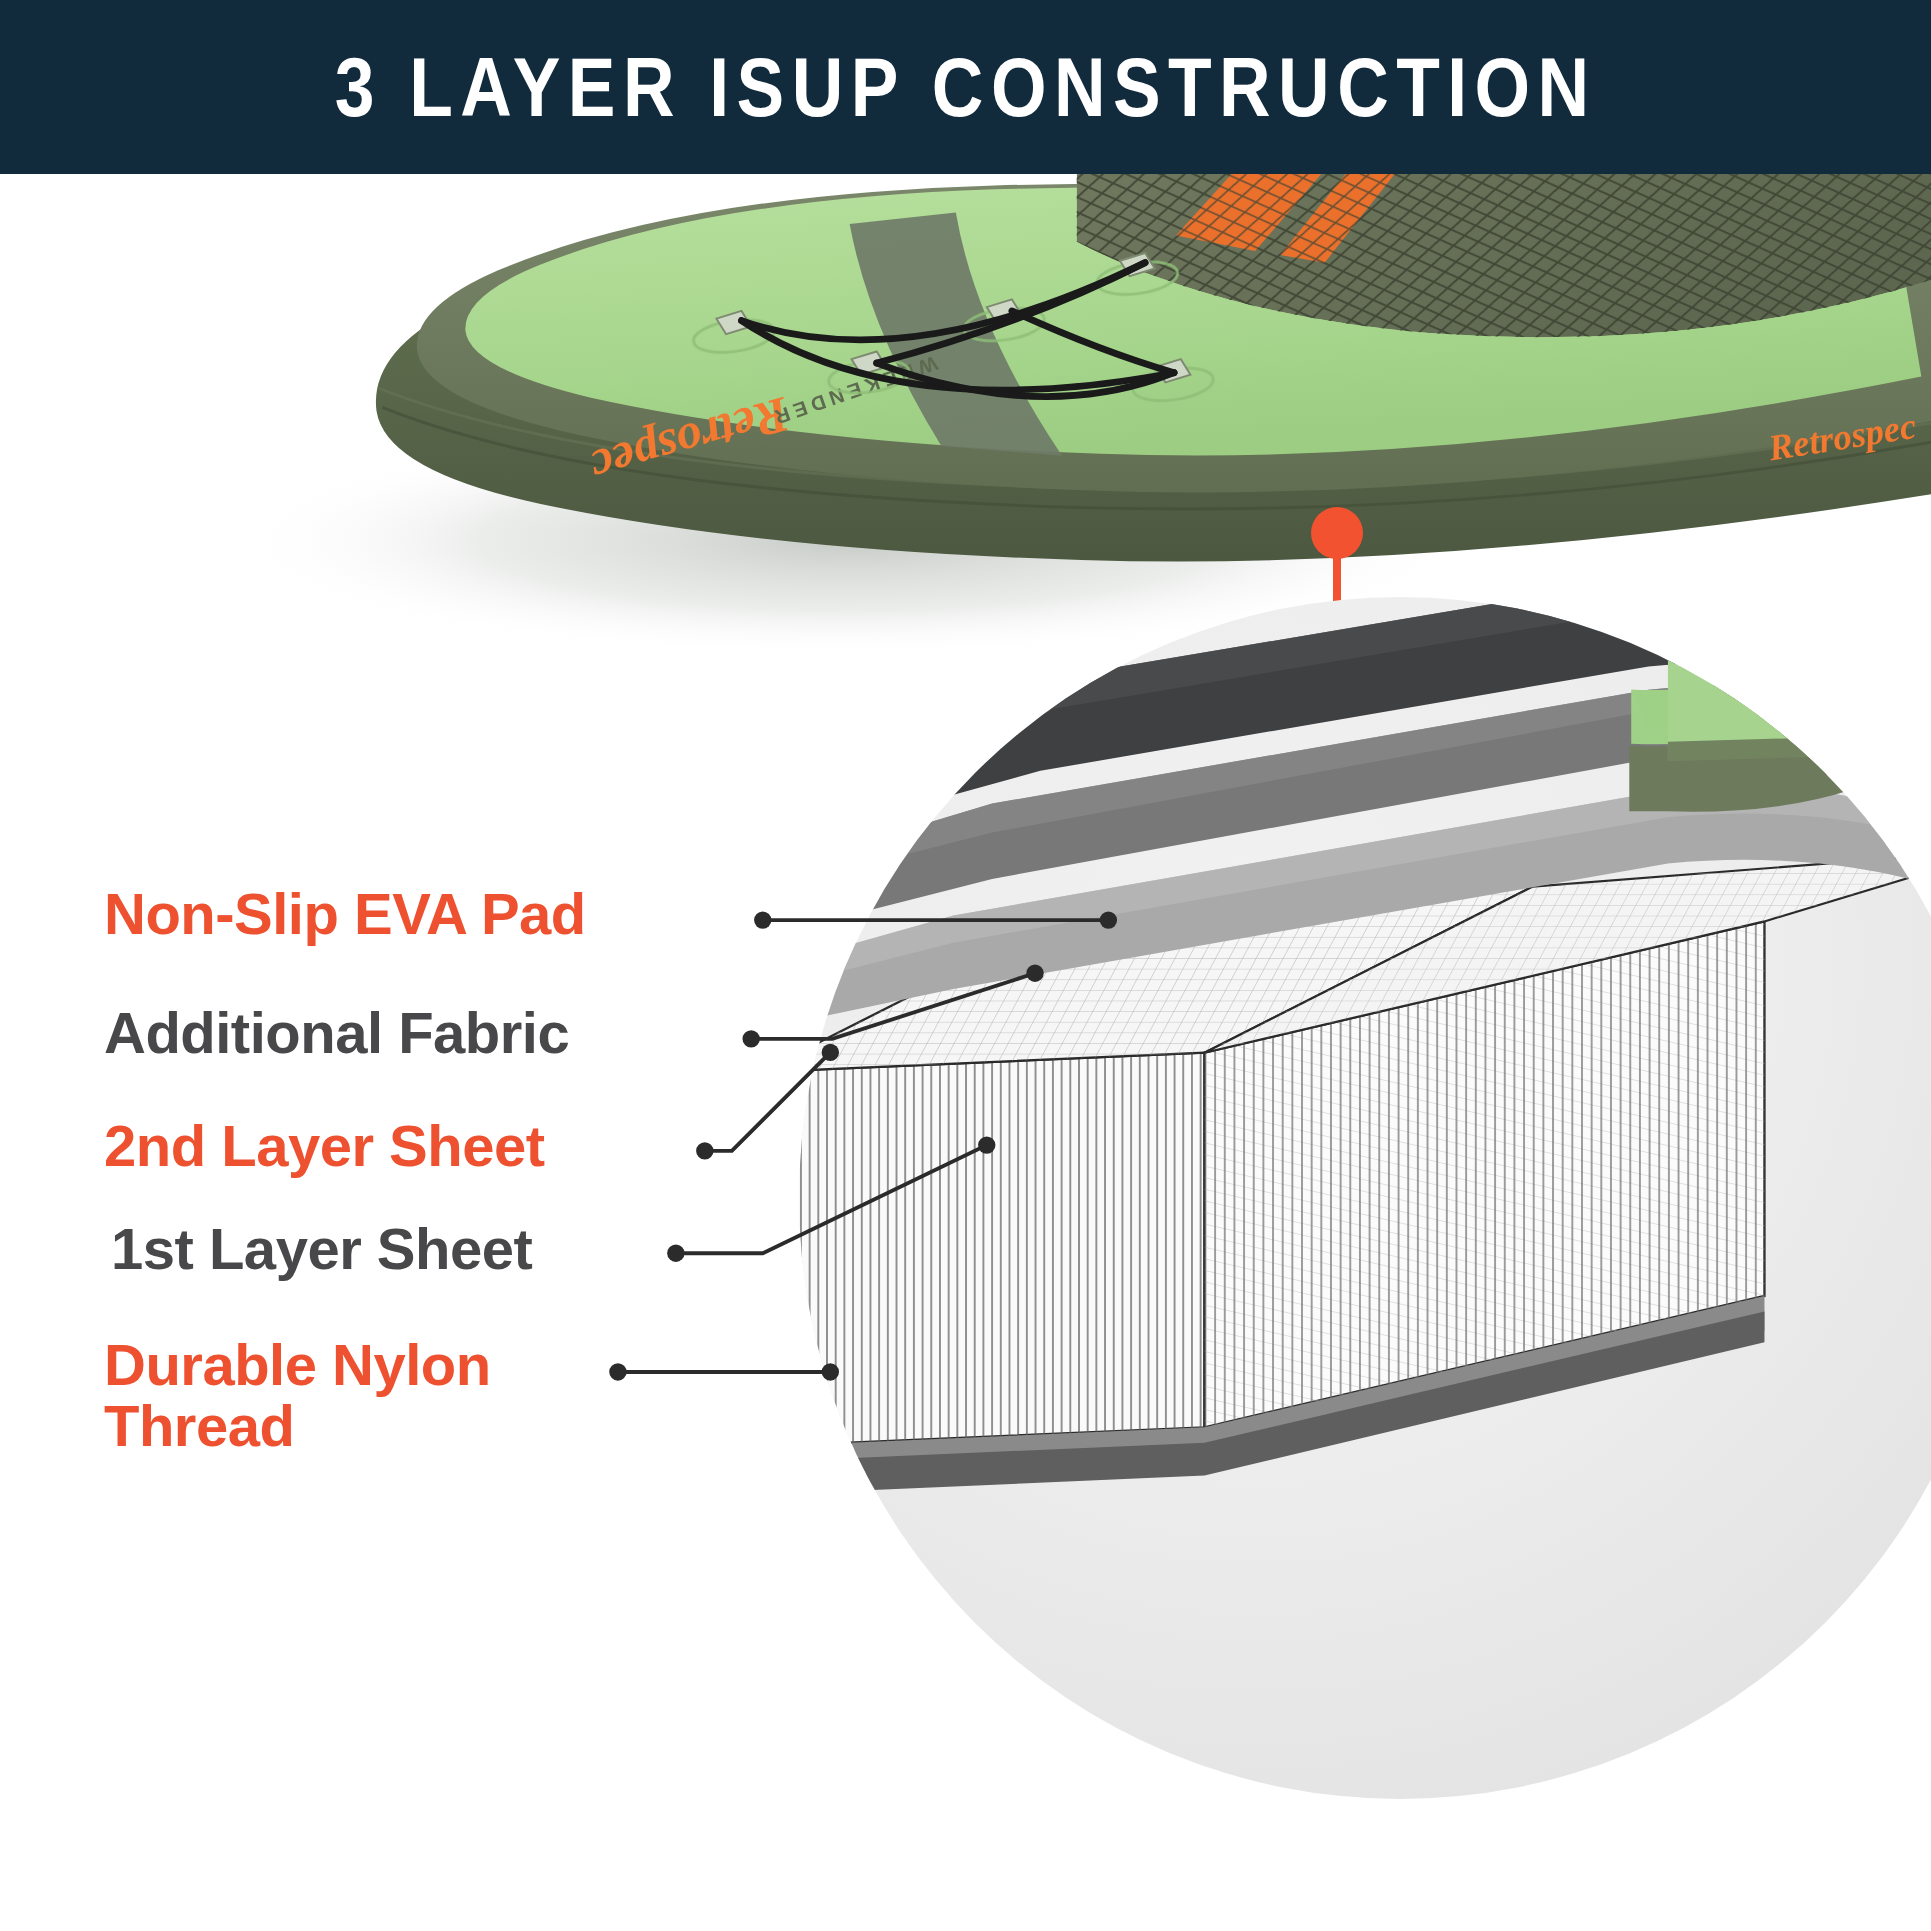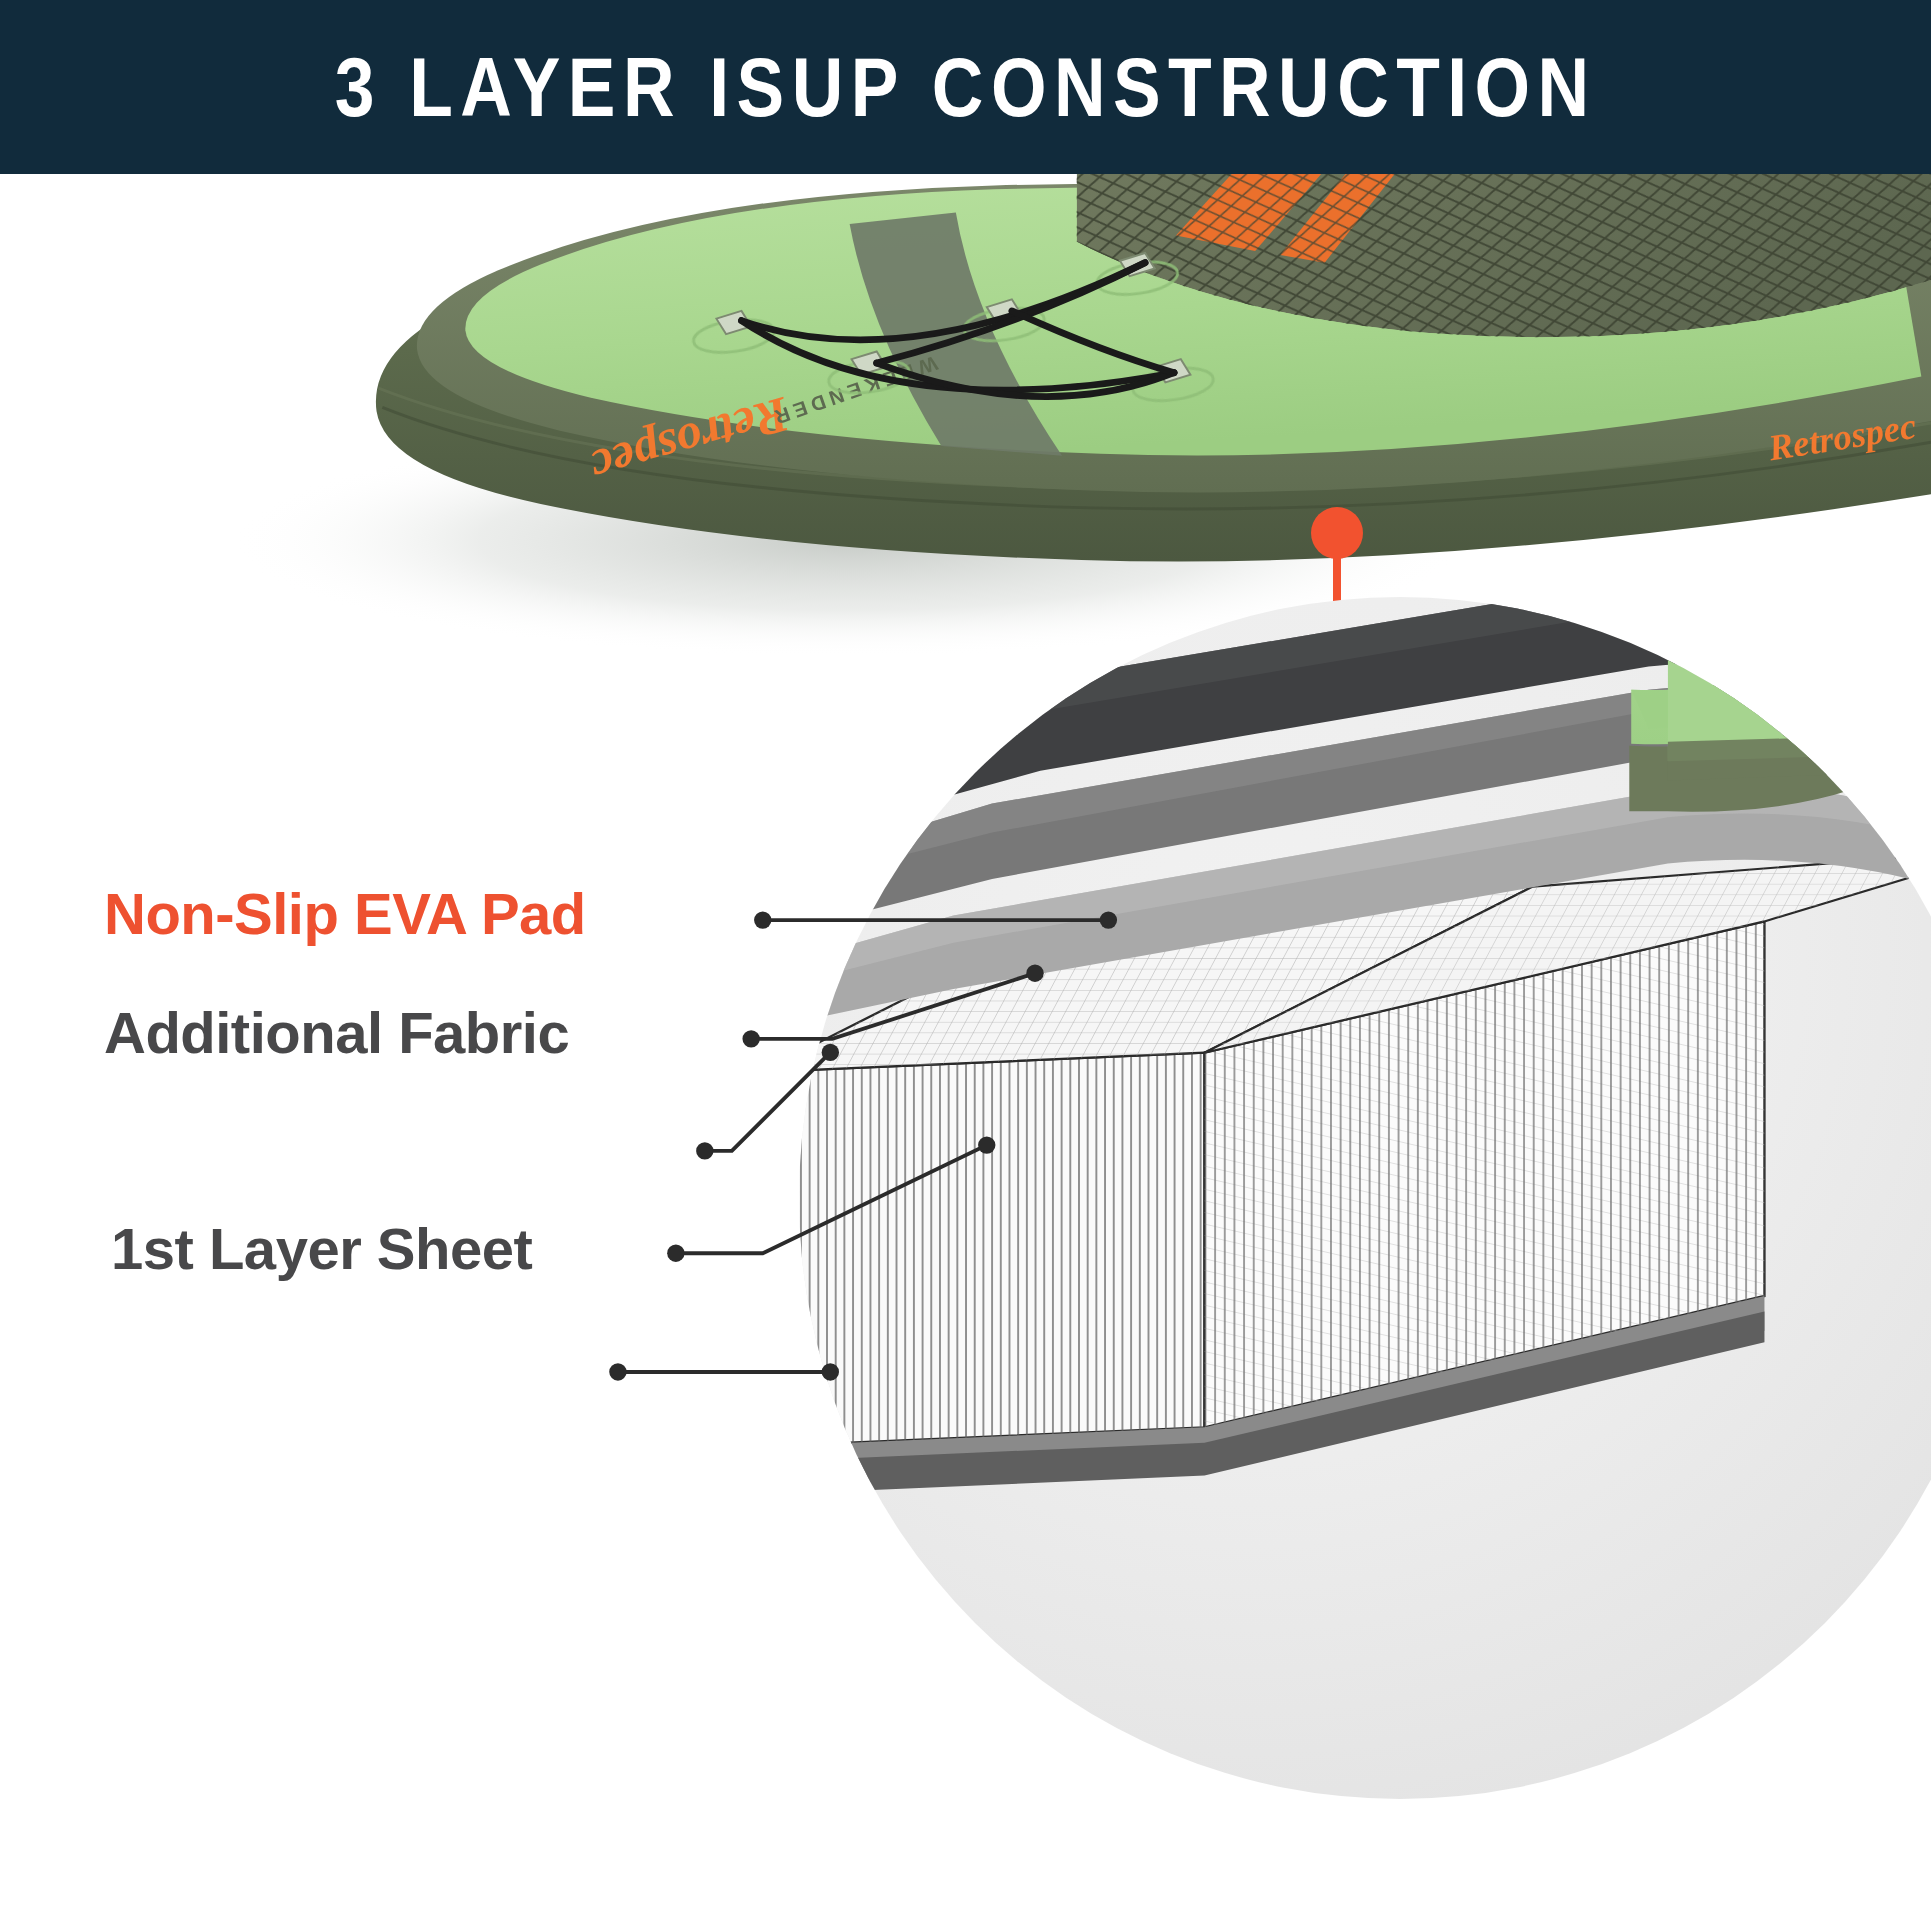--- a/index.html
+++ b/index.html
@@ -301,19 +301,22 @@
       <circle cx="640" cy="1421" r="9"></circle>
         <circle cx="860" cy="1421" r="9"></circle>
     </g>
   </svg>
 
   <div class="labels">
     <div class="label dark" style="left:104px;top:1002px;">Additional Fabric</div>
 
     <div class="label orange" style="left:104px;top:883px;">Non-Slip EVA Pad</div>
 
+    <div class="label orange" style="left:104px;top:1115px;">2nd Layer Sheet</div>
 
     <div class="label dark" style="left:111px;top:1218px;">1st Layer Sheet</div>
 
+    <div class="label orange" style="left:104px;top:1334px;">Durable Nylon
+Thread</div>
   </div>
 
 </div>
 
 
 </body></html>

